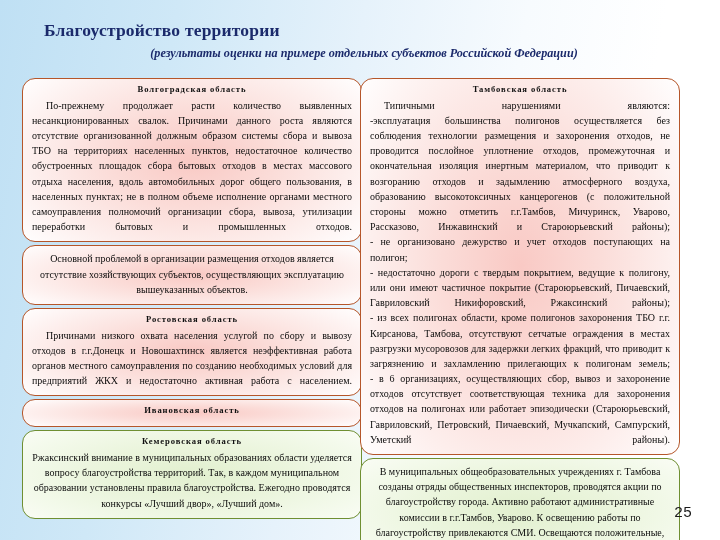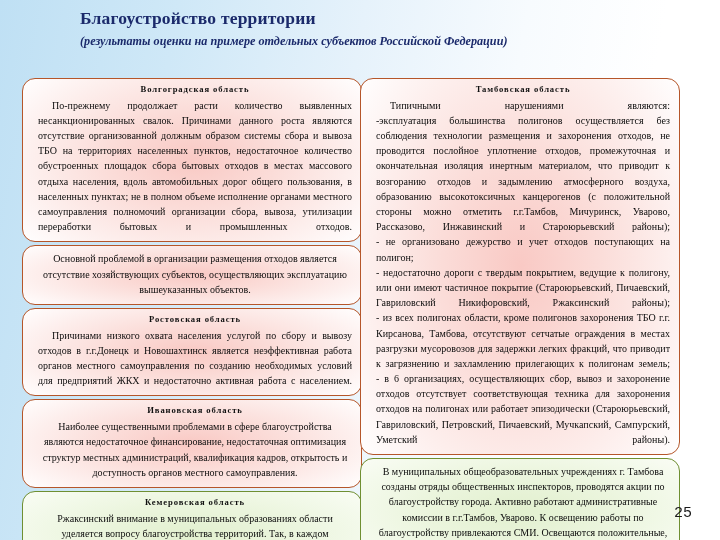--- a/index.html
+++ b/index.html
@@ -17,42 +17,42 @@
     width: 720px;
     height: 540px;
     background: linear-gradient(100deg, #bfe0f4 0%, #cfe8f7 22%, #e6f2fb 45%, #f7fbfe 65%, #ffffff 82%, #ffffff 100%);
     overflow: hidden;
   }
 
   
   #title-block {
     position: absolute;
     left: 44px;
-    top: 8px;
+    top: 20px;
     width: 640px;
-    margin-left: 36px;
   }
   #page-title {
     font-family: "Liberation Serif", "DejaVu Serif", serif;
     font-weight: bold;
     font-size: 17.5px;
     color: #1b2a6b;
     letter-spacing: 0.2px;
     line-height: 1.15;
     white-space: nowrap;
   }
   #page-subtitle {
     font-family: "Liberation Serif", "DejaVu Serif", serif;
     font-weight: bold;
     font-style: italic;
     font-size: 12.2px;
     color: #1b2a6b;
     margin-top: 6px;
     line-height: 1.15;
     white-space: nowrap;
+    text-align: center;
   }
 
   
   .column {
     position: absolute;
     top: 78px;
   }
   #left-column {
     left: 22px;
     width: 340px;
@@ -61,21 +61,21 @@
     left: 360px;
     width: 320px;
   }
 
   
   .callout {
     position: relative;
     box-sizing: border-box;
     border: 1.1px solid #b5562a;
     border-radius: 13px;
-    padding: 5px 9px 7px 15px;
+    padding: 5px 9px 7px 9px;
     margin-bottom: 3px;
     background:
       radial-gradient(ellipse 72% 88% at 50% 50%, #f9c9c4 0%, #fbdcd8 34%, #fdeeec 64%, #fffdfd 88%, #ffffff 100%);
   }
   .callout.green {
     border-color: #6f8f32;
     background:
       radial-gradient(ellipse 78% 92% at 50% 50%, #e2f0cf 0%, #ebf5dd 38%, #f4faec 68%, #fcfdf8 90%, #ffffff 100%);
   }
   .callout-title {
@@ -144,21 +144,20 @@
       <div class="callout-body plain">Основной проблемой в организации размещения отходов является отсутствие хозяйствующих субъектов, осуществляющих эксплуатацию вышеуказанных объектов.</div>
     </div>
 
     <div class="callout">
       <div class="callout-title">Ростовская область</div>
       <div class="callout-body justify">Причинами низкого охвата населения услугой по сбору и вывозу отходов в г.г.Донецк и Новошахтинск является неэффективная работа органов местного самоуправления по созданию необходимых условий для предприятий ЖКХ и недостаточно активная работа с населением.</div>
     </div>
 
     <div class="callout">
       <div class="callout-title">Ивановская область</div>
-      <div class="callout-body plain">Наиболее существенными проблемами в сфере благоустройства являются недостаточное финансирование, недостаточная оптимизация структур местных администраций, квалификация кадров, открытость и доступность органов местного самоуправления.</div>
     </div>
 
     <div class="callout green">
       <div class="callout-title">Кемеровская область</div>
       <div class="callout-body plain">Ржаксинский внимание в муниципальных образованиях области уделяется вопросу благоустройства территорий. Так, в каждом муниципальном образовании установлены правила благоустройства. Ежегодно проводятся конкурсы «Лучший двор», «Лучший дом».</div>
     </div>
 
   </div>
 
   <div class="column" id="right-column">

